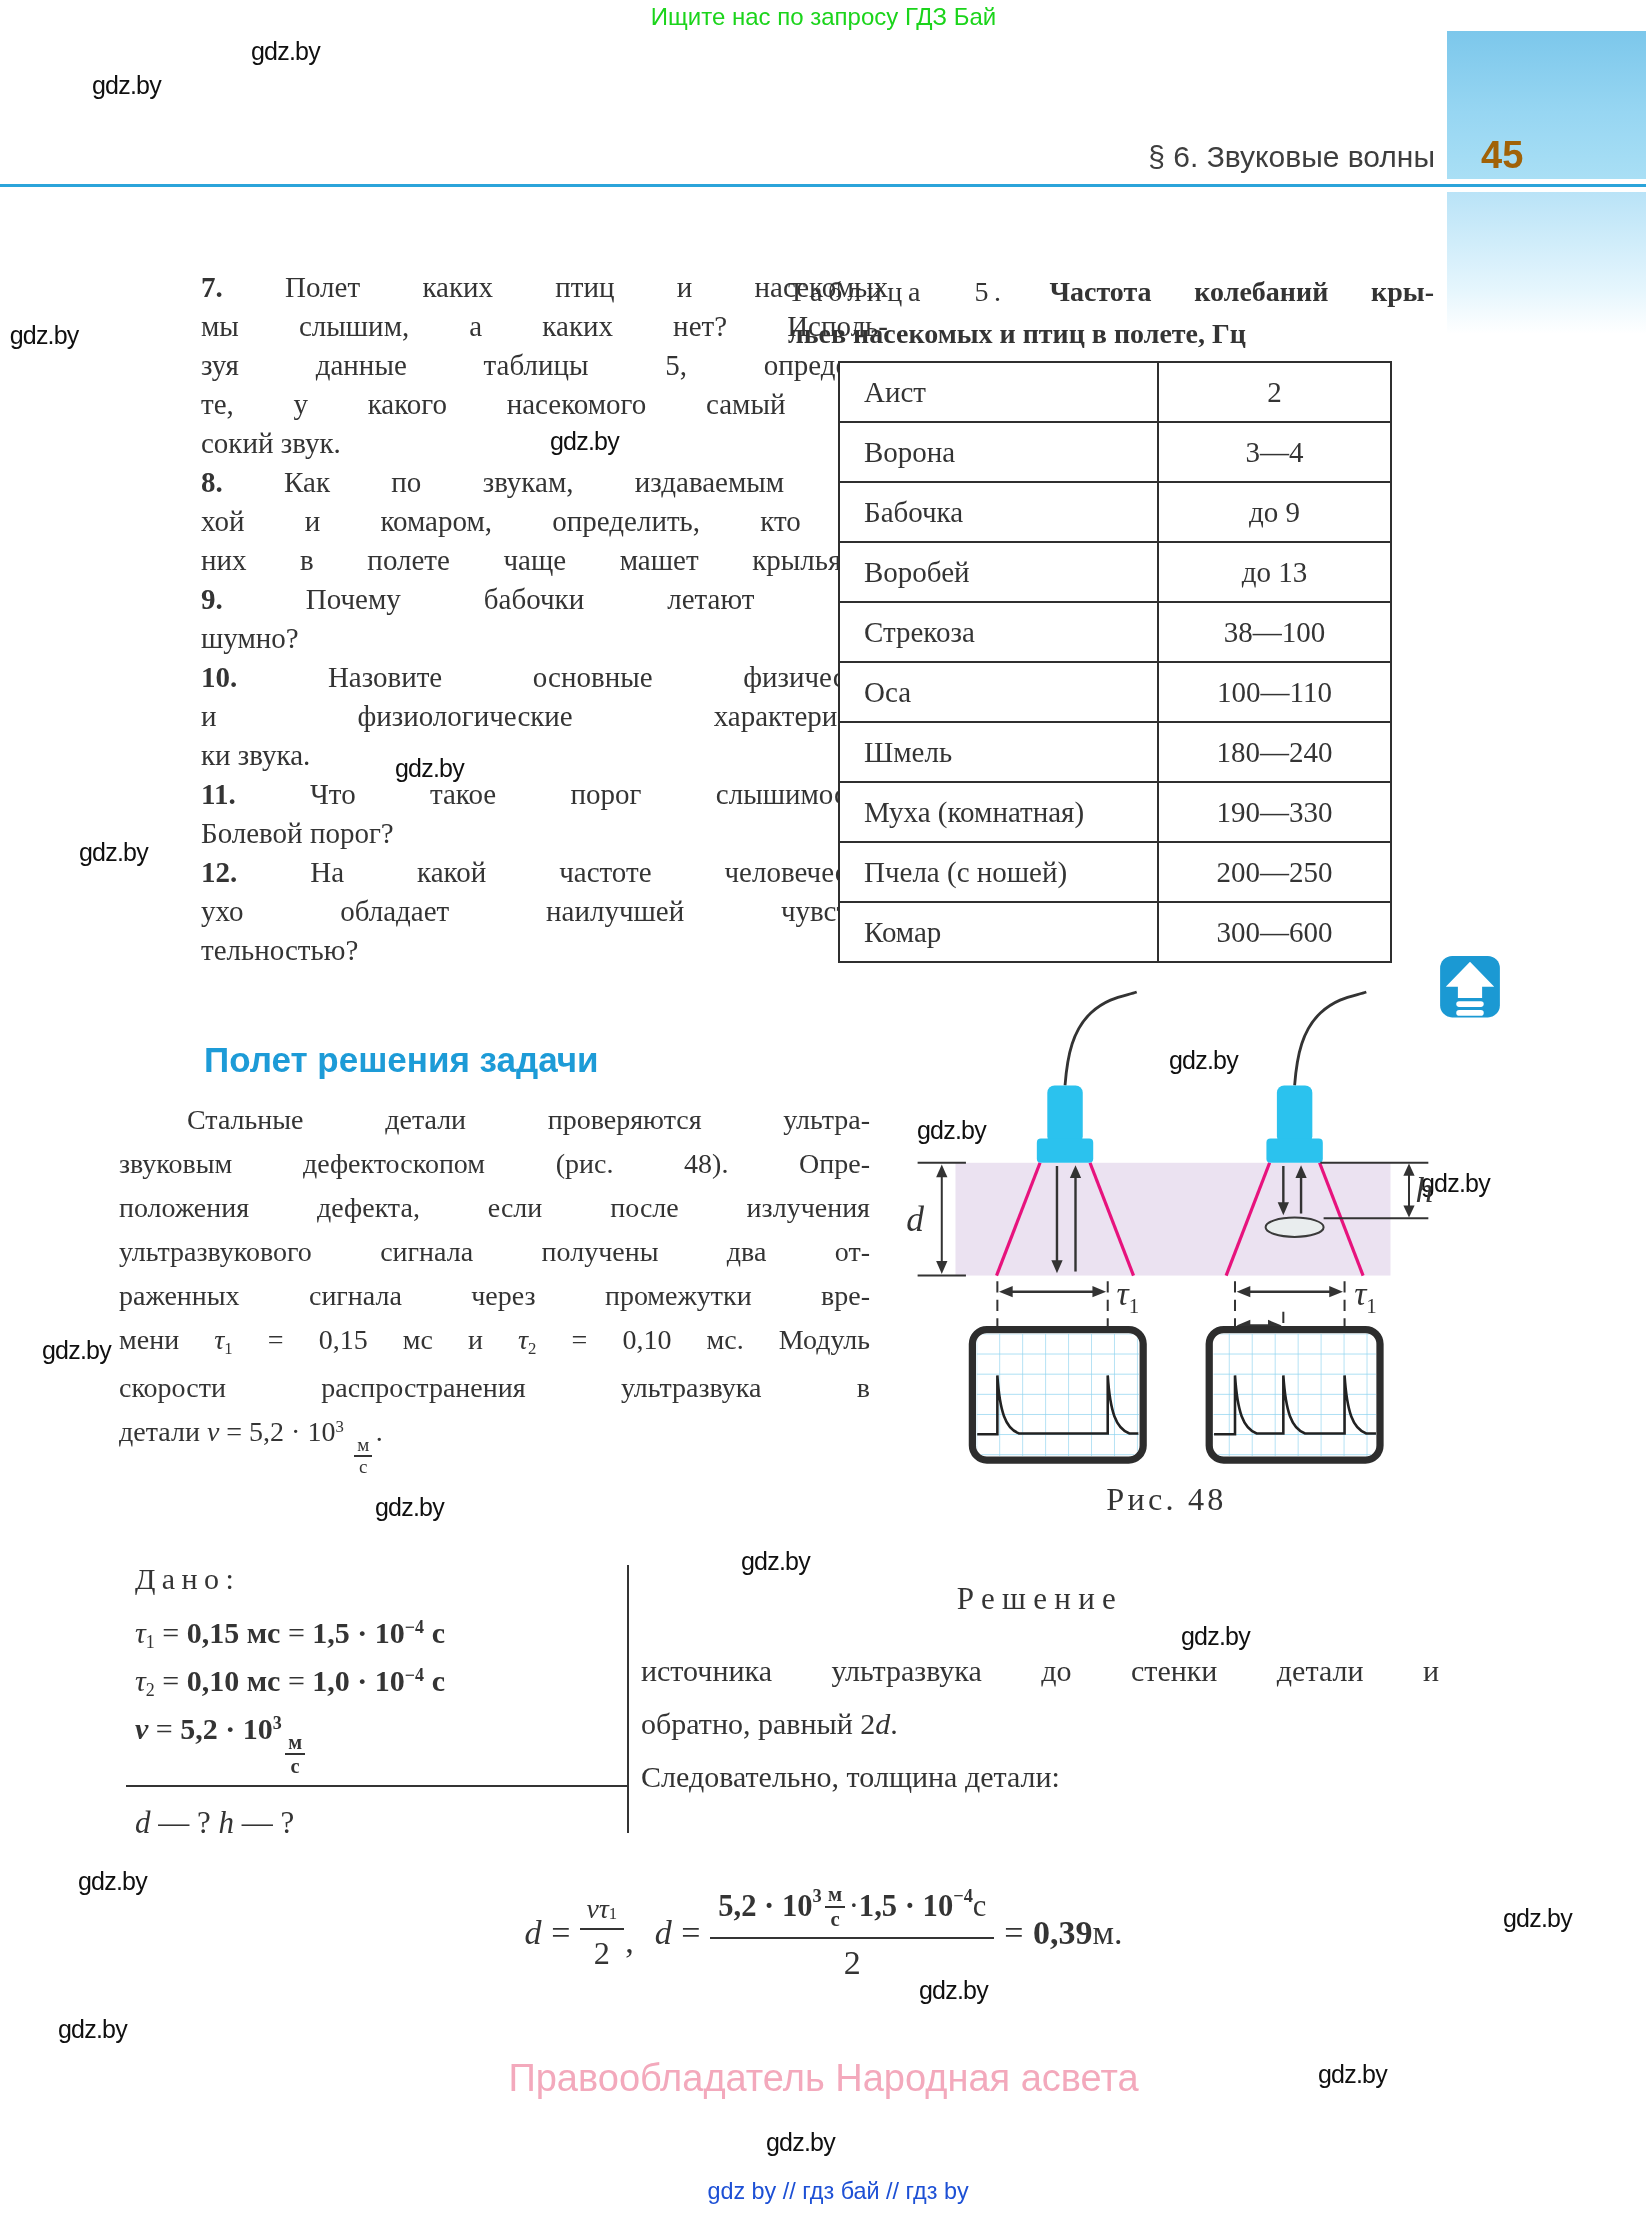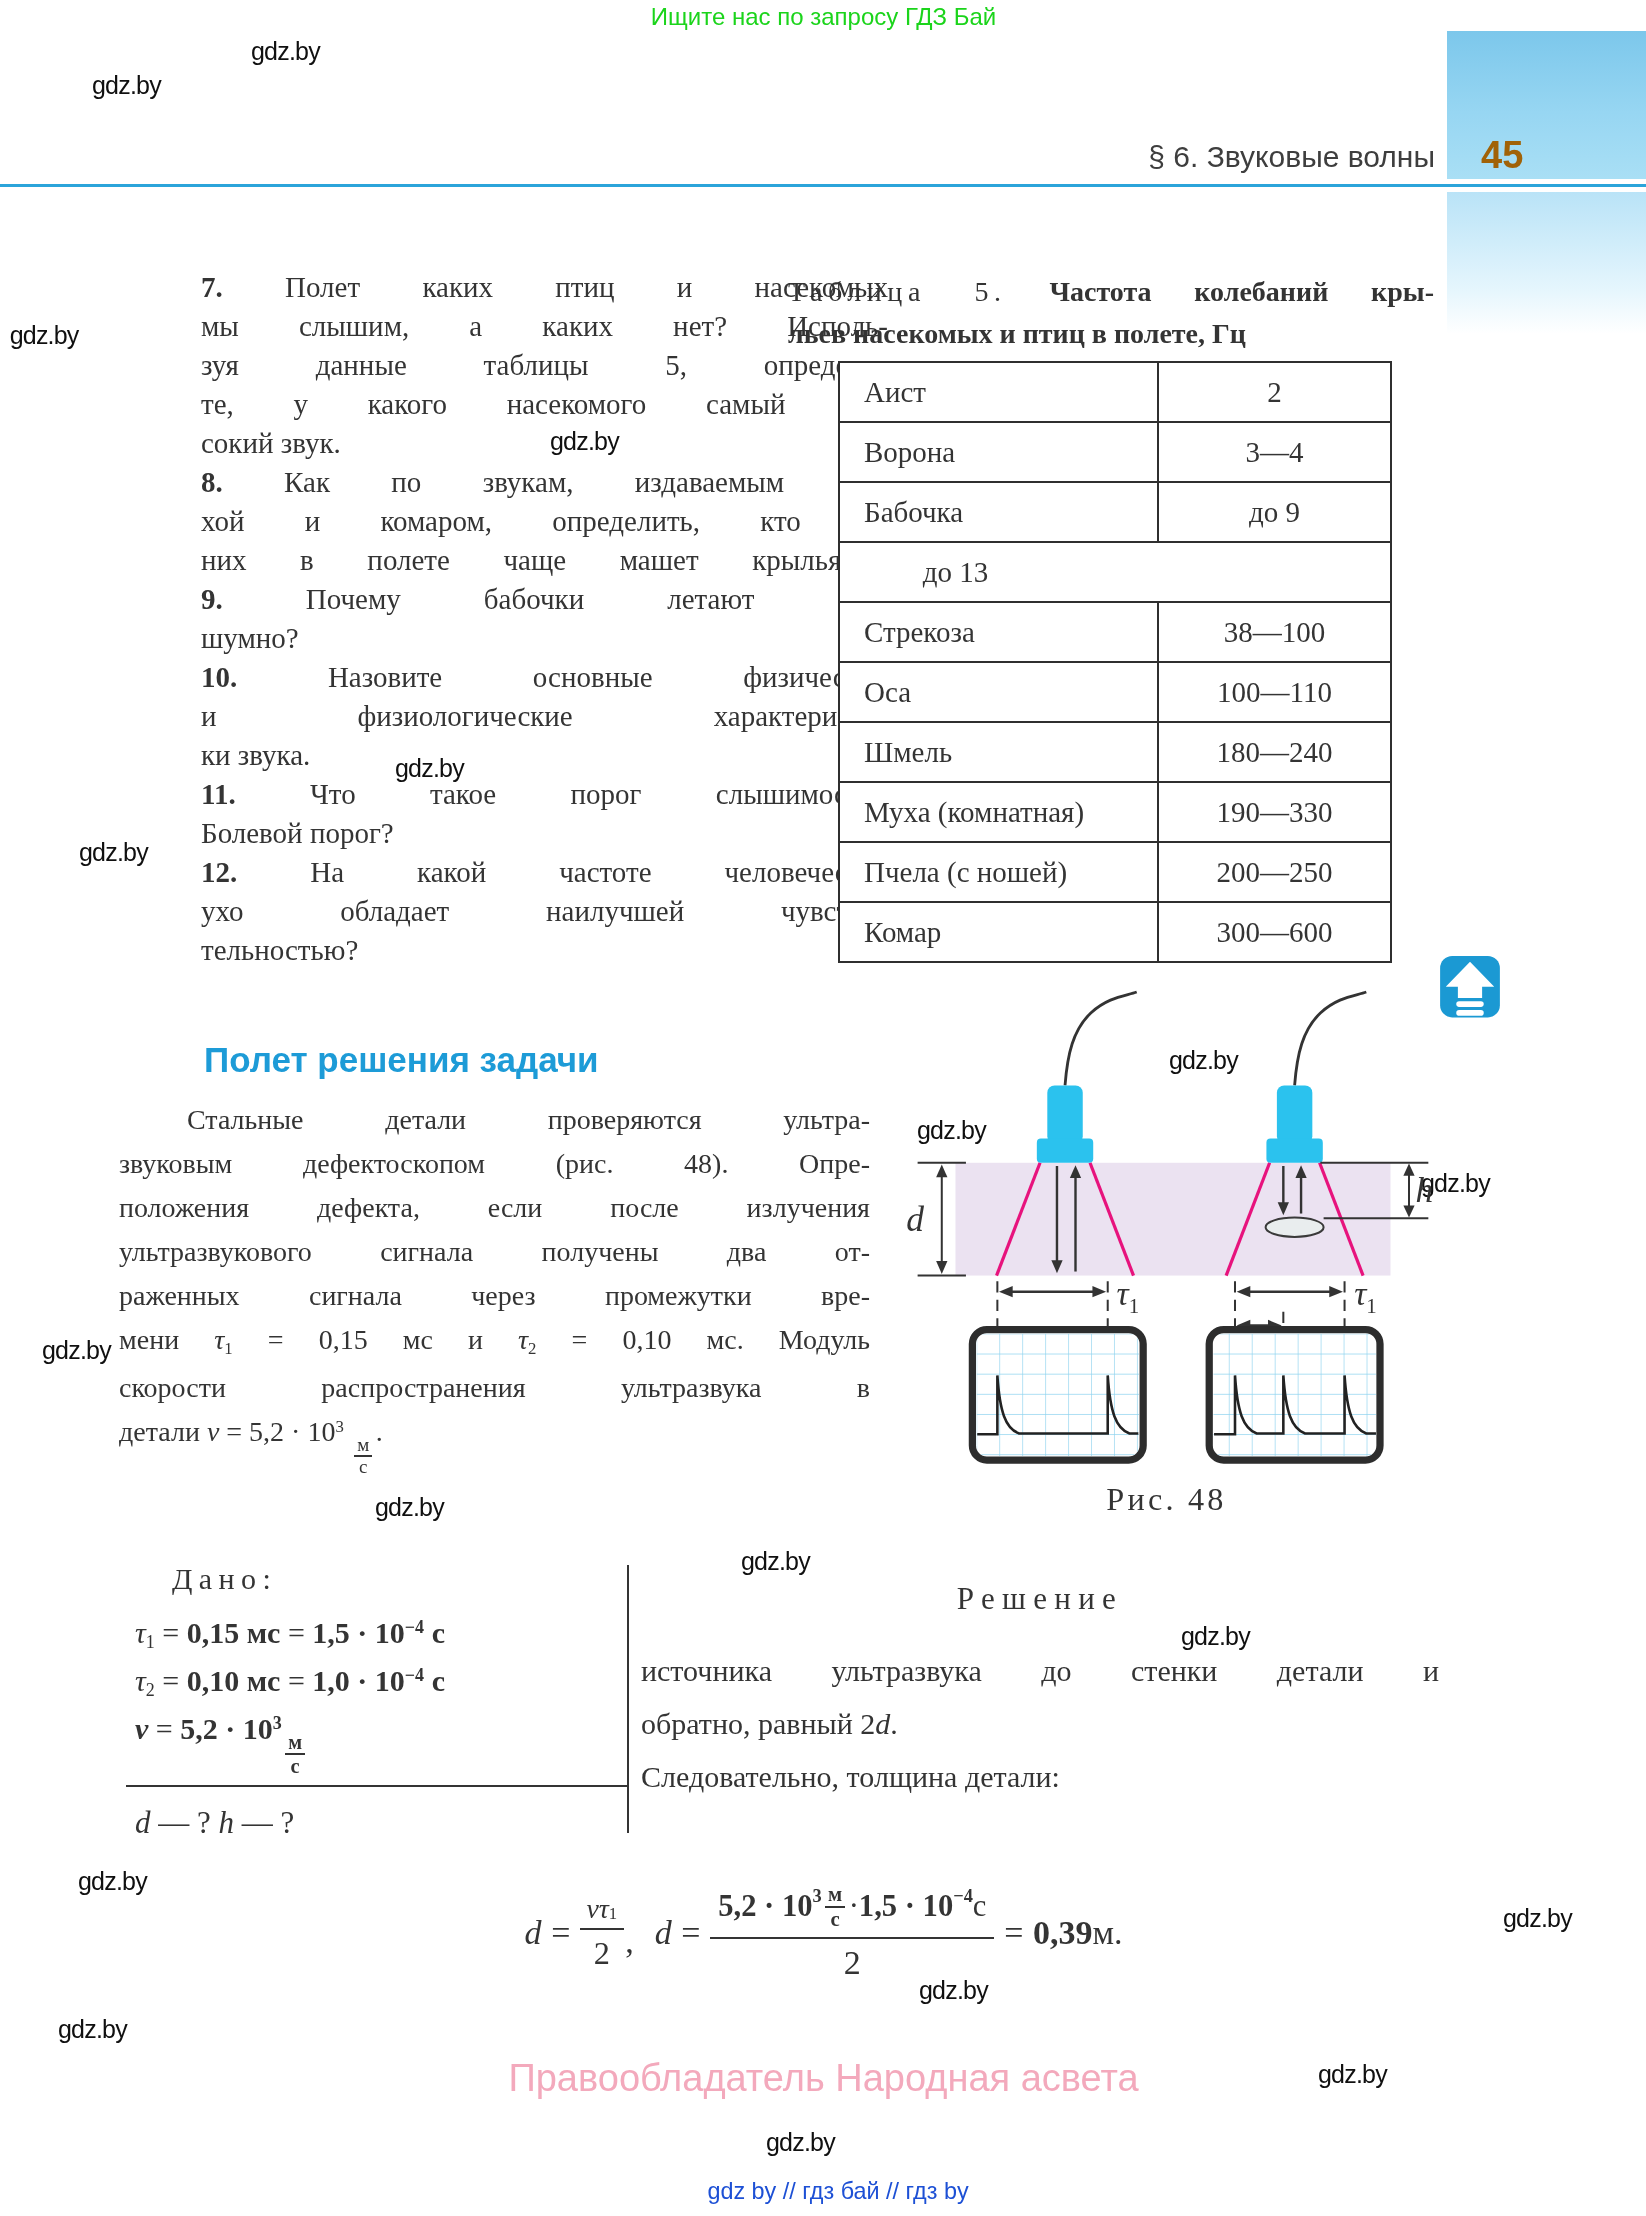--- a/index.html
+++ b/index.html
@@ -45,21 +45,21 @@
   .freq-table .tr:first-child{border-top:none;}
   .freq-table .td-name{flex:1;padding-left:24px;font-size:29px;border-right:2px solid #2f2f2f;
       align-self:stretch;display:flex;align-items:center;}
   .freq-table .td-val{width:231px;text-align:center;font-size:29px;}
   
   .ex-head{top:1040px;left:204px;font-family:"Liberation Sans","DejaVu Sans",sans-serif;
       font-size:35px;font-weight:bold;color:#1d9bd7;}
   .problem{top:1098px;left:119px;width:751px;font-size:28px;line-height:44px;}
   
   .dano{top:1562px;left:135px;width:484px;font-size:30px;}
-  .dano .dlabel{letter-spacing:6.4px;margin-bottom:14.5px;margin-left:37px;}
+  .dano .dlabel{letter-spacing:6.4px;margin-bottom:14.5px;}
   .dano .line{line-height:44px;}
   .dano-rule{top:1785px;left:126px;width:501px;height:0;border-top:2.4px solid #343434;}
   .dano-q{top:1805px;left:135px;font-size:31px;}
   .vdiv{top:1565px;left:627px;width:2.4px;height:268px;background:#343434;}
   .sol-label{top:1581px;left:641px;width:798px;text-align:center;font-size:31px;letter-spacing:7.3px;}
   .solution{top:1644px;left:641px;width:798px;font-size:30px;line-height:53px;}
   
   .formula{top:1868px;left:0;width:100%;display:flex;justify-content:center;align-items:center;
       font-size:34px;min-height:129px;}
   .formula .op{margin:0 9.7px;}
@@ -152,20 +152,21 @@
       </div>
       <div class="tr">
         <div class="td-name">Ворона</div>
         <div class="td-val">3—4</div>
       </div>
       <div class="tr">
         <div class="td-name">Бабочка</div>
         <div class="td-val">до 9</div>
       </div>
       <div class="tr">
+        <div class="td-name">Воробей</div>
         <div class="td-val">до 13</div>
       </div>
       <div class="tr">
         <div class="td-name">Стрекоза</div>
         <div class="td-val">38—100</div>
       </div>
       <div class="tr">
         <div class="td-name">Оса</div>
         <div class="td-val">100—110</div>
       </div>

